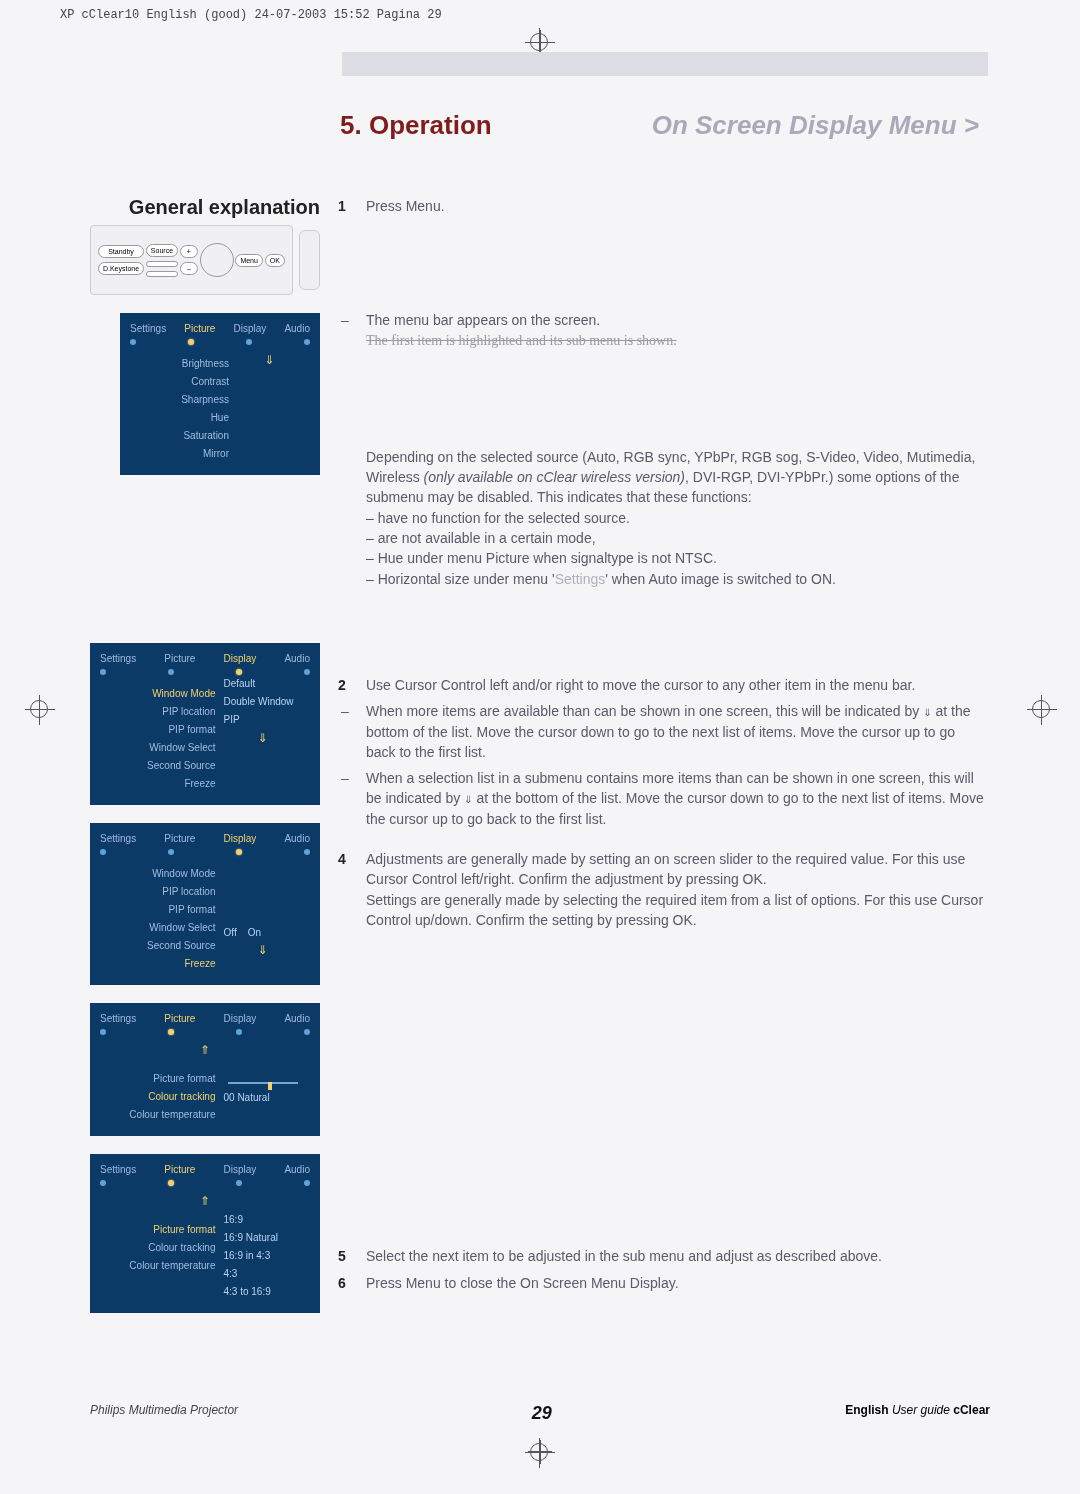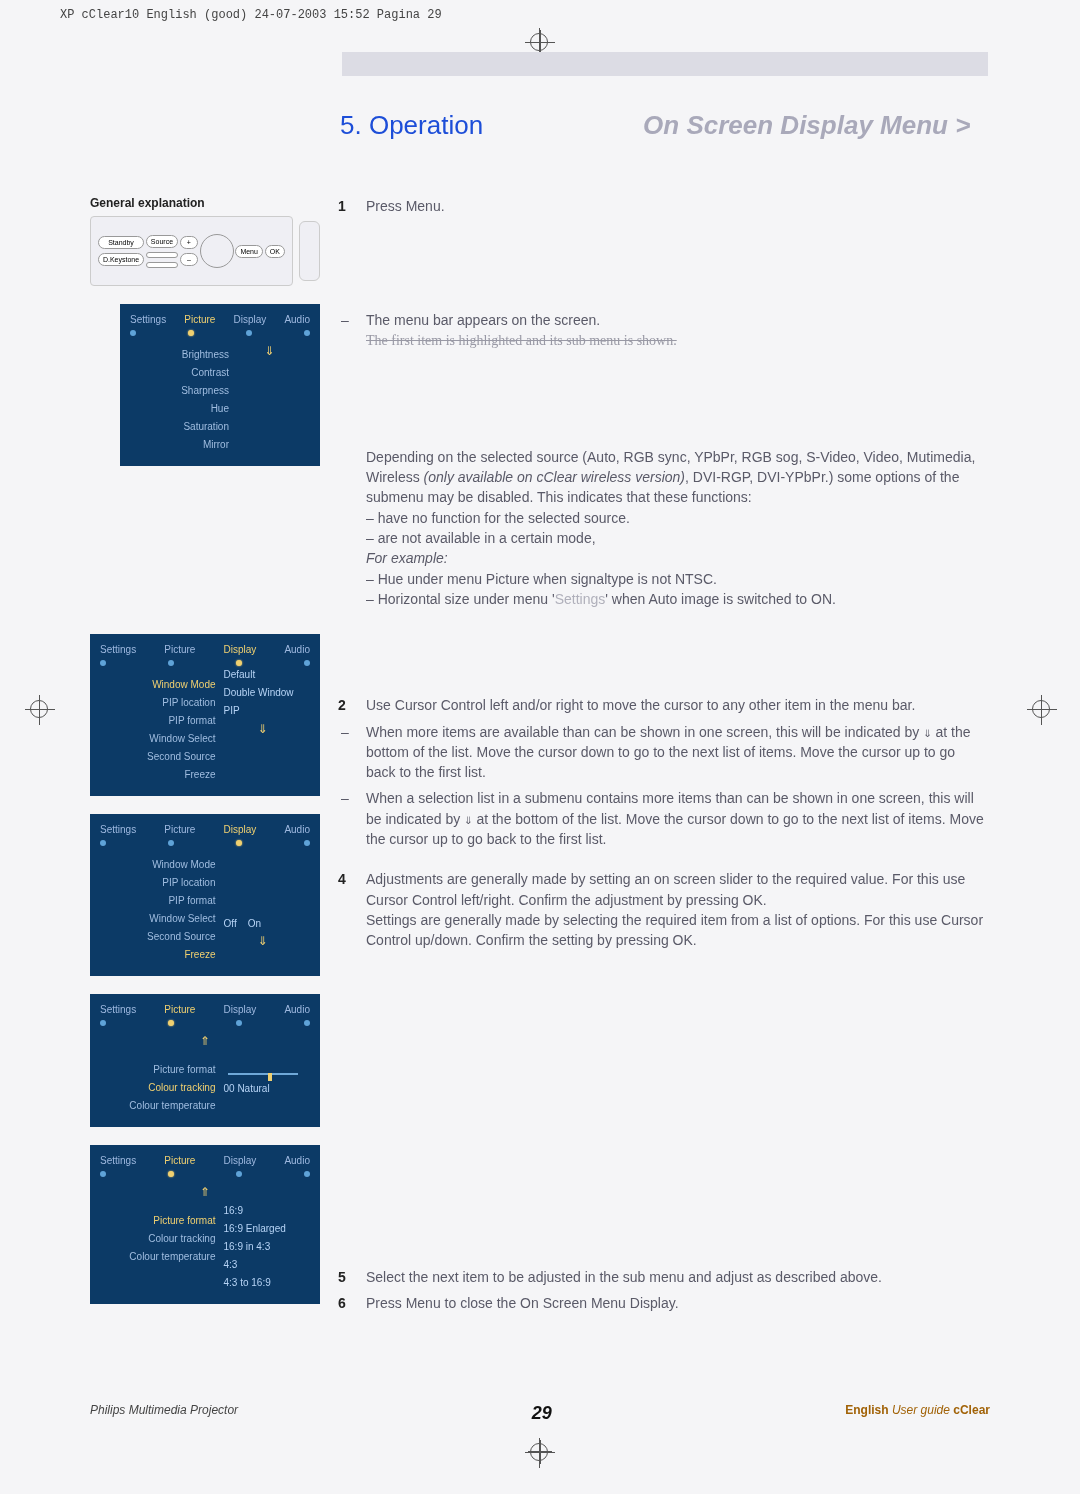--- a/index.html
+++ b/index.html
@@ -16,24 +16,24 @@
   .crop-circle { position:absolute; width:18px; height:18px; border:1px solid #555; border-radius:50%;}
   .crop-circle.top { top:33px; left:530px;}
   .crop-circle.bottom { bottom:33px; left:530px;}
   .crop-circle.left { top:700px; left:30px;}
   .crop-circle.right { top:700px; right:30px;}
   .crop-circle .vline { position:absolute; left:50%; top:-6px; width:1px; height:30px; background:#555;}
   .crop-circle .hline { position:absolute; top:50%; left:-6px; width:30px; height:1px; background:#555;}
   .header-band { position:absolute; top:52px; left:342px; width:646px; height:24px; background:#dcdce4;}
   .page { position: absolute; top: 50px; left: 90px; width: 900px; }
   .section-head { display:flex; margin-top:60px; margin-left:250px; gap:160px; }
-  .section-num { font-size:26px; color:#1d4ed8; font-weight:400; white-space:nowrap;}
+  .section-num { font-size:26px; color:#7f1d1d; font-weight:700; white-space:nowrap;}
   .section-title { font-size:26px; color:#a9a9ba; font-weight:600; font-style:italic; white-space:nowrap;}
   .left-col { position:absolute; top:146px; left:0; width:230px; }
-  .left-title { font-weight:700; font-size:12px; color:#222; margin-bottom:6px;}
+  .left-title { text-align:right; font-weight:700; font-size:20px; color:#222; margin-bottom:6px;}
   .osd { background:#0c3a66; color:#bcd7ff; font-size:10px; padding:8px 10px 12px 10px; margin-top:18px; line-height:1.6;}
   .osd .tabs { display:flex; justify-content:space-between; font-size:10px; color:#d8b058;}
   .osd .tabs span { color:#9fb9e0;}
   .osd .tabs .active { color:#f0d070;}
   .osd .dots { display:flex; justify-content:space-between; margin-top:2px; font-size:10px;}
   .osd .dots i { width:6px; height:6px; border-radius:50%; background:#5fa3d8; display:inline-block;}
   .osd .dots i.sel { background:#f0d070; box-shadow:0 0 2px #f0d070;}
   .osd .list { margin-top:10px; text-align:right; width:55%; float:left; color:#a0bde0;}
   .osd .list div { padding:1px 0;}
   .osd .list .hl { color:#f0d070;}
@@ -53,21 +53,21 @@
   .dash { color:#5a5a68; width:14px; text-align:center;}
   .strike { text-decoration:line-through; color:#9999a5;font-family:Liberation Serif, serif;}
   .italic { font-style:italic;}
   .faded { color:#b0b0bb;}
   
   .slider { display:inline-block; width:70px; height:2px; background:#6fa8d8; vertical-align:middle; margin:0 4px;}
   .slider .knob { display:inline-block; width:4px; height:8px; background:#f0d070; position:relative; top:-3px; left:40px;}
   .footer { position:absolute; bottom:70px; left:90px; width:900px; display:flex; justify-content:space-between; font-size:12px;gap:48px;}
   .footer .l { font-style:italic; color:#444;}
   .footer .c { font-weight:700; font-size:18px; color:#111; font-style:italic;}
-  .footer .r { color:#a16207;}
+  .footer .r { color:#000000;}
   .footer .r b { font-weight:600;}
   .footer .r .it { font-style:italic;}
   .footer .r .prod { font-weight:700;}
   .gsym { font-family:monospace;}
 </style>
 </head>
 <body>
 
 <div class="header-line">XP cClear10 English (good) 24-07-2003 15:52 Pagina 29</div>
 <div class="crop-top"></div>
@@ -250,21 +250,21 @@
           <i></i>
         </div>
       <div class="bicon">⇑</div>
       <div class="list">
         <div class="hl">Picture format</div>
         <div>Colour tracking</div>
         <div>Colour temperature</div>
       </div>
       <div class="sub">
         <div class="hl">16:9</div>
-        <div>16:9 Enlarged</div>
+        <div>16:9 Natural</div>
         <div>16:9 in 4:3</div>
         <div>4:3</div>
         <div>4:3 to 16:9</div>
       </div>
     </div>
   </div>
 
   <div class="right-col">
     <div class="row">
       <div class="num">1</div>
@@ -282,21 +282,20 @@
     </div>
 
     <div style="height:90px;"></div>
 
     <div class="row">
       <div class="num"></div>
       <div class="txt">
         <span>Depending on the selected source (Auto, RGB sync, YPbPr, RGB sog, S-Video, Video, Mutimedia, Wireless </span><span class="italic">(only available on cClear wireless version)</span><span>, DVI-RGP, DVI-YPbPr.) some options of the submenu may be disabled. This indicates that these functions:</span>
         <div> – have no function for the selected source.</div>
         <div> – are not available in a certain mode,</div>
-        <div class="italic">For example:</div>
         <div>– Hue under menu Picture when signaltype is not NTSC.</div>
         <div>
           <span>– Horizontal size under menu '</span><span class="faded">Settings</span><span>' when Auto image is switched to ON.</span>
         </div>
       </div>
     </div>
 
     <div style="height:80px;"></div>
 
     <div class="row">

